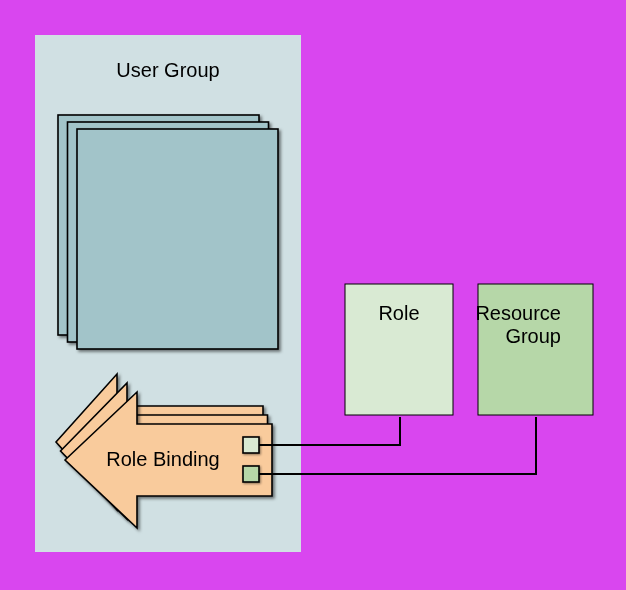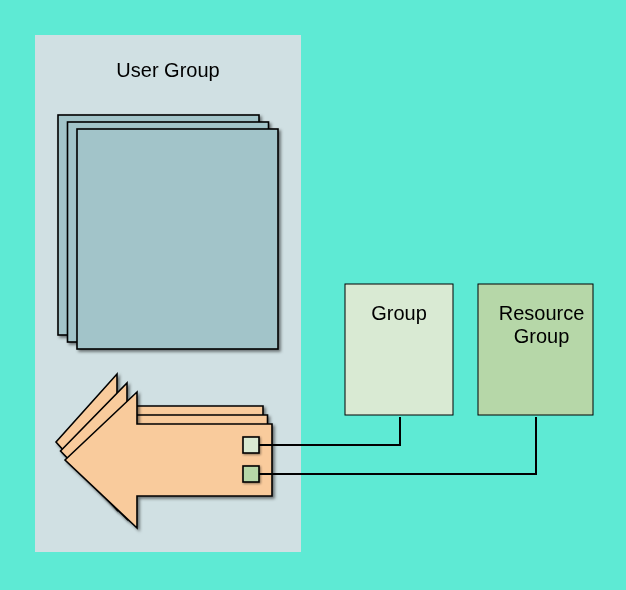--- a/index.html
+++ b/index.html
@@ -1,20 +1,20 @@
 <!DOCTYPE html>
 <html><head>
 <meta charset="utf-8">
 <style>
   html, body { margin: 0; padding: 0; background: #000; }
   .stage {
     position: relative;
     width: 626px;
     height: 590px;
-    background: #5eead4;
+    background: #d946ef;
     overflow: hidden;
     font-family: "Liberation Sans", sans-serif;
   }
   .stage svg { position: absolute; left: 0; top: 0; }
   .label {
     position: absolute;
     font-size: 20px;
     line-height: 23px;
     color: #000;
     white-space: normal;
@@ -55,18 +55,19 @@
     <rect x="243" y="437" width="16" height="16" class="f-role refsq sh2"></rect>
     <rect x="243" y="466" width="16" height="16" class="f-rg refsq sh2"></rect>
 
     <rect x="345" y="284" width="108" height="131" class="f-role bigbox"></rect>
     <rect x="478" y="284" width="115" height="131" class="f-rg bigbox"></rect>
   </svg>
 
   <div class="label center" style="left:35px; top:59px; width:266px;">User Group</div>
 
 
+  <div class="label center" style="left:63px; top:448px; width:200px;">Role Binding</div>
 
-  <div class="label center" style="left:345px; top:302px; width:108px;">Group</div>
+  <div class="label center" style="left:345px; top:302px; width:108px;">Role</div>
 
-  <div class="label" style="left:493px; top:302px; width:97px; text-align:center;">Resource Group</div>
+  <div class="label" style="left:464px; top:302px; width:97px; text-align:right;">Resource Group</div>
 
 </div>
 
 </body></html>

